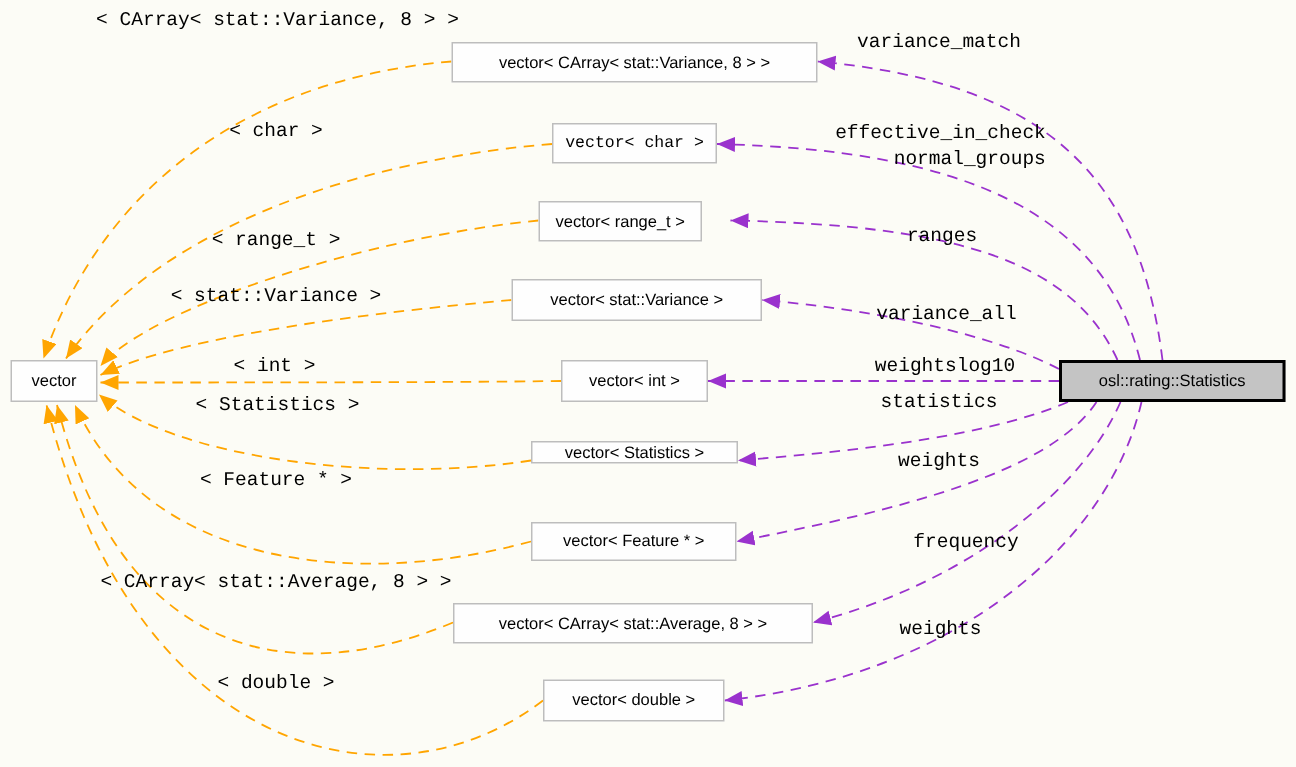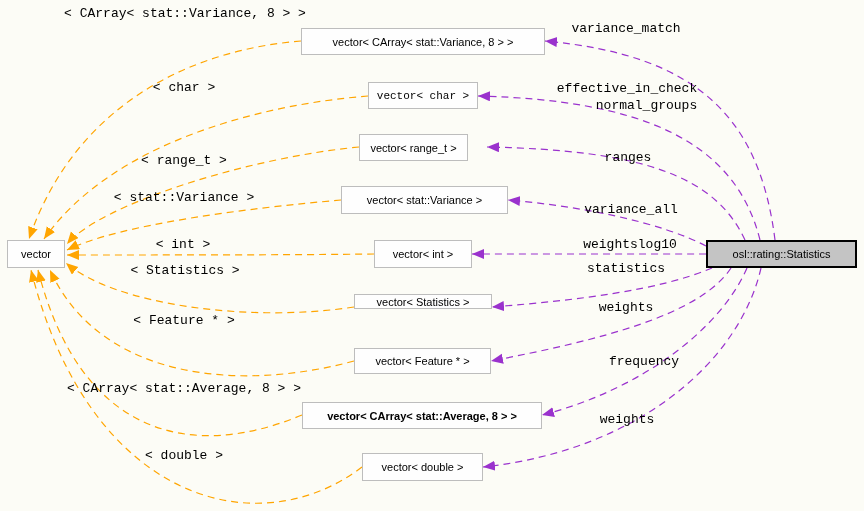--- a/index.html
+++ b/index.html
@@ -72,21 +72,21 @@
   <div class="node" style="left:359px;top:134px;width:109px;height:27px;">vector&lt; range_t &gt;</div>
 
   <div class="node" style="left:341px;top:186px;width:167px;height:28px;">vector&lt; stat::Variance &gt;</div>
 
   <div class="node" style="left:374px;top:240px;width:98px;height:28px;">vector&lt; int &gt;</div>
 
   <div class="node" style="left:354px;top:294px;width:138px;height:15px;">vector&lt; Statistics &gt;</div>
 
   <div class="node" style="left:354px;top:348px;width:137px;height:26px;">vector&lt; Feature * &gt;</div>
 
-  <div class="node" style="left:302px;top:402px;width:240px;height:27px;font-weight:bold;">vector&lt; CArray&lt; stat::Average, 8 &gt; &gt;</div>
+  <div class="node" style="left:302px;top:402px;width:240px;height:27px;">vector&lt; CArray&lt; stat::Average, 8 &gt; &gt;</div>
 
   <div class="node" style="left:362px;top:453px;width:121px;height:28px;">vector&lt; double &gt;</div>
 
   <div class="node node-main" style="left:706px;top:240px;width:151px;height:28px;">osl::rating::Statistics</div>
 
   <div class="elabel" style="left:185px;top:13px;">&lt; CArray&lt; stat::Variance, 8 &gt; &gt;</div>
   <div class="elabel" style="left:184px;top:87px;">&lt; char &gt;</div>
   <div class="elabel" style="left:184px;top:145px;margin-top:15px;">&lt; range_t &gt;</div>
   <div class="elabel" style="left:184px;top:197px;">&lt; stat::Variance &gt;</div>
   <div class="elabel" style="left:183px;top:244px;">&lt; int &gt;</div>

